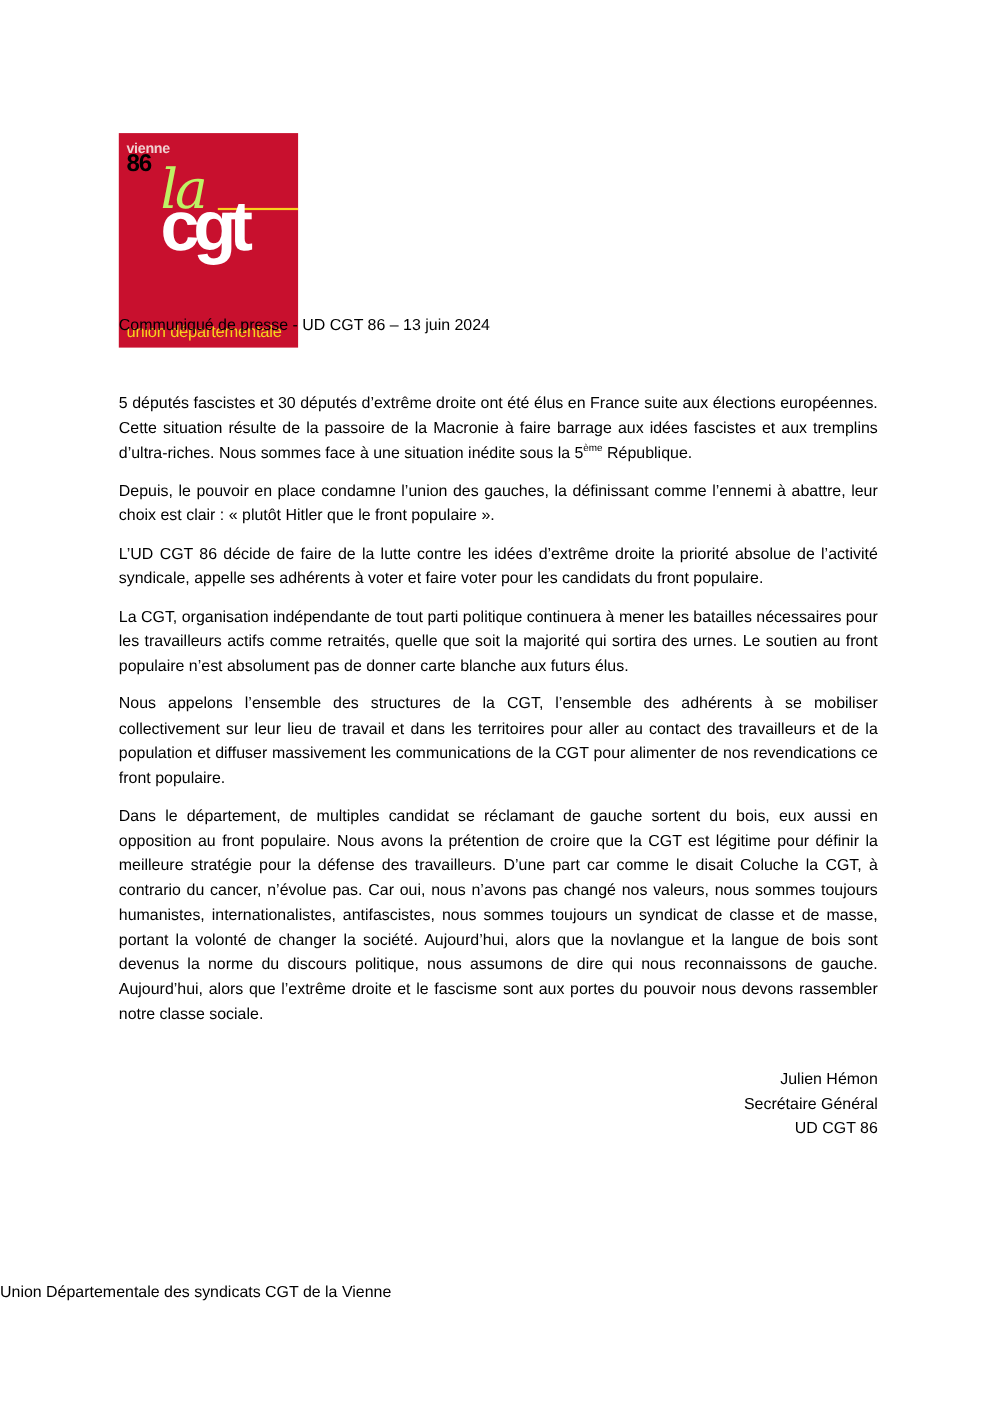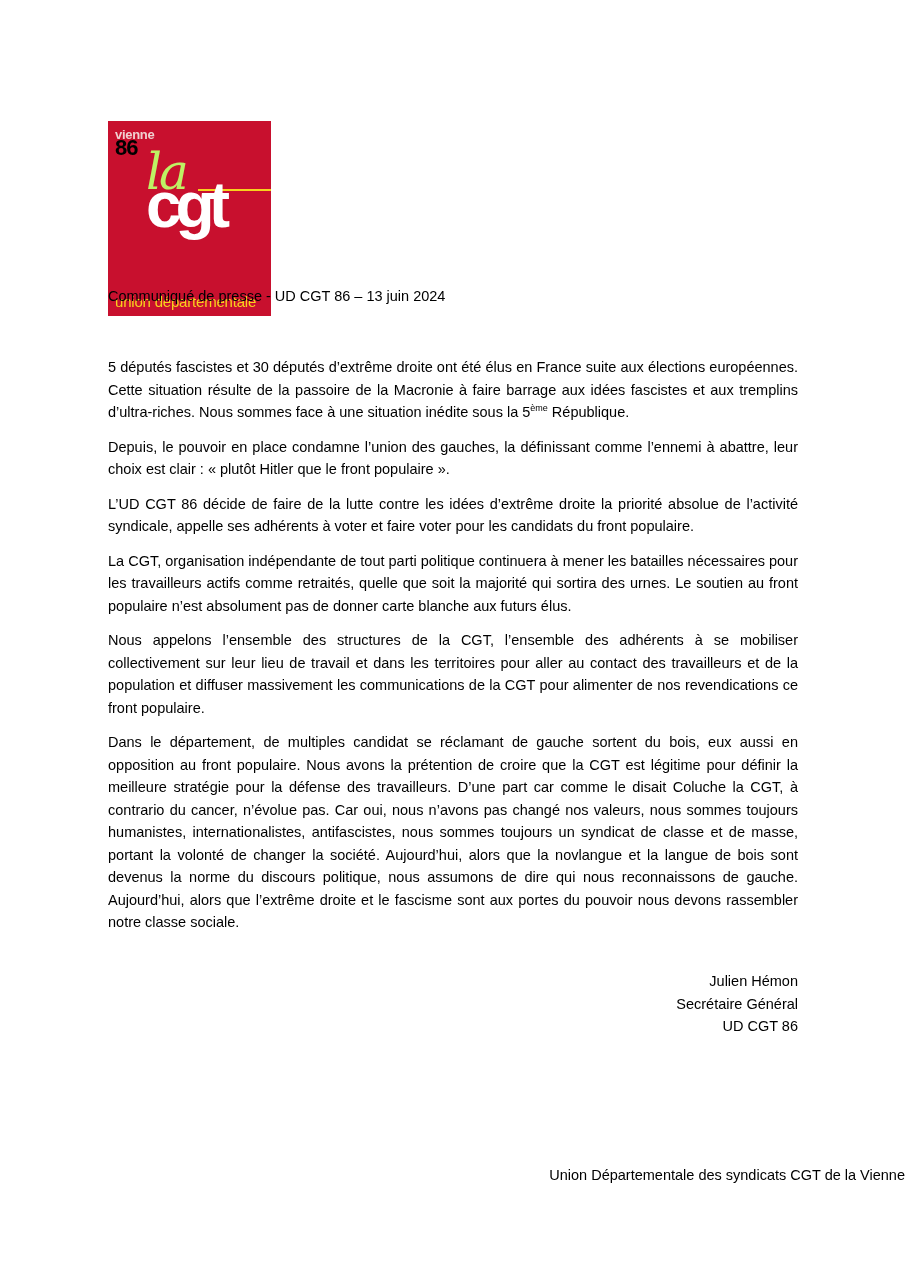--- a/index.html
+++ b/index.html
@@ -17,21 +17,21 @@
     .logo .cgt { position: absolute; left: 38px; top: 52px; font-size: 64px; font-weight: bold;
       color: #ffffff; letter-spacing: -6px; line-height: 1; }
     .logo .ud { position: absolute; left: 7px; bottom: 6px; font-size: 15px; font-weight: normal;
       color: #f7d21d; letter-spacing: -0.2px; white-space: nowrap; }
     .heading { position: absolute; left: 108px; top: 288px; font-size: 14.5px; }
     .body { position: absolute; left: 108px; top: 356px; width: 690px; font-size: 14.5px;
       line-height: 22.5px; text-align: justify; }
     .body p { margin: 0 0 12px 0; }
     sup { font-size: 9px; line-height: 0; }
     .signature { position: absolute; right: 107px; top: 970px; text-align: right; font-size: 14.5px; line-height: 22.5px; }
-    .footer { position: absolute; left: 0; width: 905px; top: 1165px; text-align: right; font-size: 14.5px; line-height: 20.5px; }
+    .footer { position: absolute; left: 0; width: 905px; top: 1165px; text-align: left; font-size: 14.5px; line-height: 20.5px; }
     a { color: inherit; text-decoration: none; }
   </style>
 </head>
 <body>
 
 <div class="logo">
   <span class="vienne">vienne</span>
   <span class="num">86</span>
   <span class="la">la</span>
   <span class="la-line"></span>

